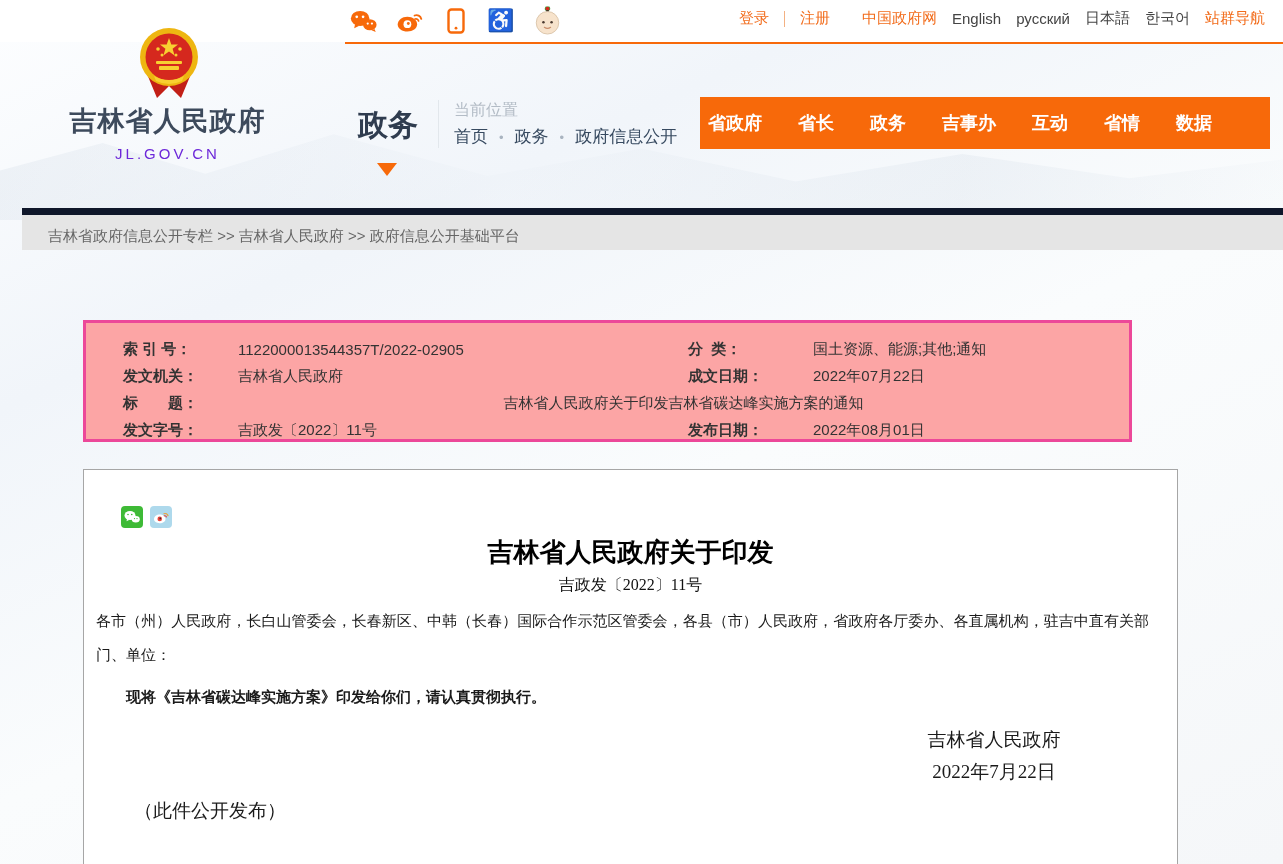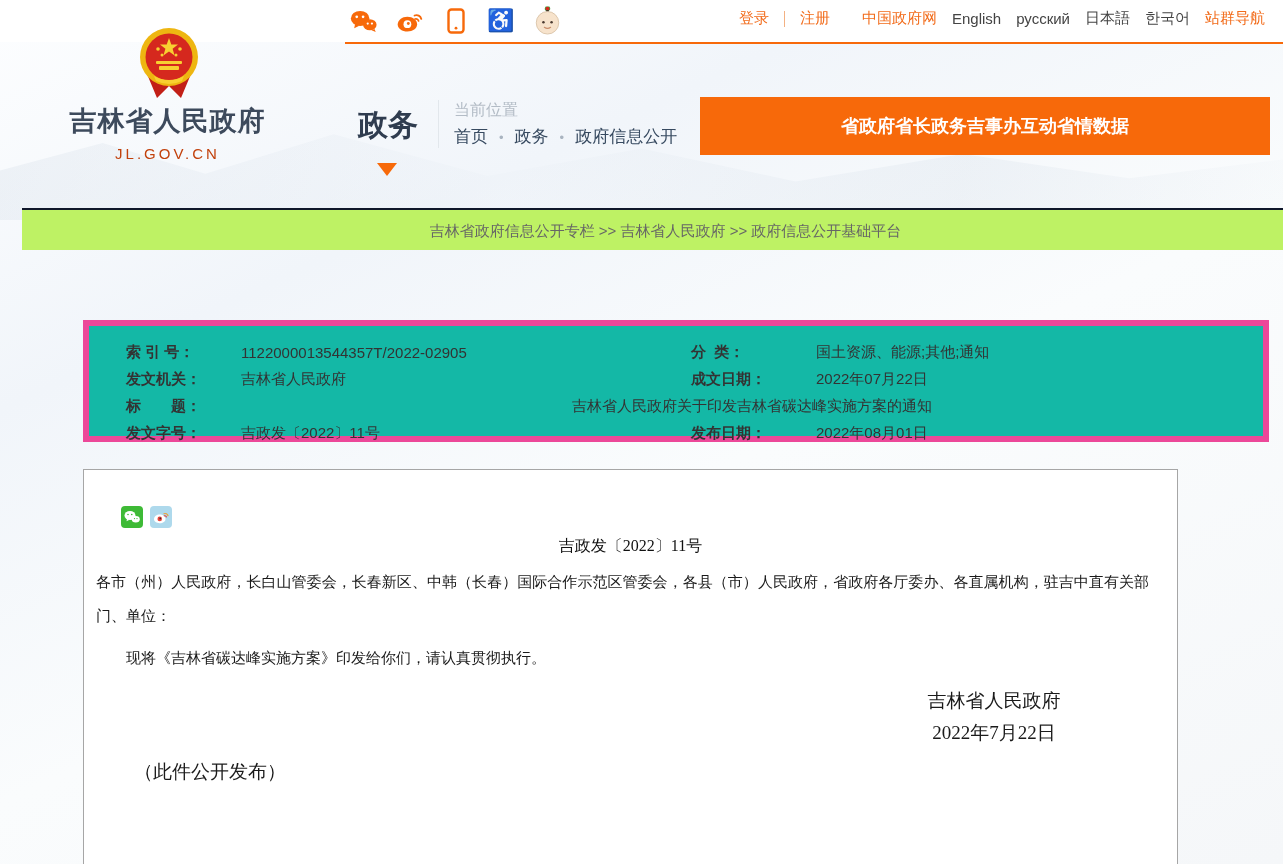--- a/index.html
+++ b/index.html
@@ -31,55 +31,55 @@
   .topbar-links{position:absolute;right:18px;top:0;height:37px;display:flex;align-items:center;font-size:15px;color:#444;}
   .topbar-links .lnk{cursor:pointer;margin-left:15px;white-space:nowrap;}
   .orange{color:var(--link-orange);}
   .tb-divider{width:1px;height:16px;background:#f3b183;margin-left:15px;}
   .gap-l{margin-left:32px !important;text-align:right;}
   
   .emblem{position:absolute;left:138px;top:26px;cursor:pointer;}
   .site-name{position:absolute;left:40px;top:103px;width:255px;text-align:center;
     font-size:27px;font-weight:bold;color:var(--site-name);letter-spacing:1px;cursor:pointer;}
   .site-domain{position:absolute;left:40px;top:145px;width:255px;text-align:center;
-    font-size:15px;color:#c2410c;letter-spacing:3px;}
+    font-size:15px;color:#6d28d9;letter-spacing:3px;}
   .section-title{position:absolute;left:358px;top:105px;font-size:30px;font-weight:bold;color:#2f3c4f;}
   .tri{position:absolute;left:377px;top:163px;width:0;height:0;
     border-left:10px solid transparent;border-right:10px solid transparent;border-top:13px solid var(--accent);}
   .vdiv{position:absolute;left:438px;top:100px;width:1px;height:48px;background:#e2e7ec;}
   .cur-loc{position:absolute;left:454px;top:100px;font-size:16px;color:#b3bcc6;}
   .crumbs{position:absolute;left:454px;top:125px;display:flex;align-items:flex-end;font-size:17px;color:#374a60;}
   .crumb{cursor:pointer;}
   .crumb + .crumb::before{content:"•";color:#a9b4c0;font-size:13px;margin:0 11px;}
   
-  .mainnav{position:absolute;left:700px;top:97px;width:570px;height:58px;background:var(--accent);
-    display:flex;align-items:center;justify-content:center;padding:0 8px;}
+  .mainnav{position:absolute;left:700px;top:97px;width:570px;height:52px;background:var(--accent);
+    display:flex;align-items:center;justify-content:flex-start;padding:0 8px;gap:36px;}
   .nav-item{color:#fff;font-size:18px;font-weight:bold;cursor:pointer;white-space:nowrap;}
   
-  .pathbar{position:absolute;left:22px;top:208px;right:0;height:42px;background:#bef264;border-top:2px solid #0f172a;text-align:center;}
+  .pathbar{position:absolute;left:22px;top:208px;right:0;height:42px;background:#e5e5e5;border-top:7px solid #0f172a;}
   .pathbar span{display:block;line-height:42px;padding-left:26px;font-size:15px;color:#666;}
   
-  .meta-box{position:absolute;left:83px;top:320px;width:1186px;height:122px;background:#14b8a6;
-    border:6px solid #ec4899;padding-top:13px;}
+  .meta-box{position:absolute;left:83px;top:320px;width:1049px;height:122px;background:#fca5a5;
+    border:3px solid #ec4899;padding-top:13px;}
   .mrow{display:flex;align-items:center;height:27px;font-size:15px;color:var(--text-dark);}
   .mlabel{font-weight:bold;white-space:pre;}
   .l1{margin-left:37px;width:115px;}
   .v1{width:450px;}
   .l2{width:125px;}
   .v2{flex:1;}
   .v-wide{flex:1;text-align:center;}
   
   .doc-box{position:absolute;left:83px;top:469px;width:1095px;height:560px;background:#fff;
     border:1px solid #a6a6a6;font-family:"Liberation Serif",serif;color:#1a1a1a;}
   .share-row{margin:36px 0 0 37px;display:flex;gap:7px;}
   .share-icon{width:22px;height:22px;border-radius:4px;cursor:pointer;display:flex;align-items:center;justify-content:center;}
   .doc-title{margin-top:7px;text-align:center;font-size:26px;font-weight:bold;line-height:36px;color:#000;}
   .doc-number{margin-top:3px;text-align:center;font-size:16px;color:#111;line-height:22px;}
   .doc-para{margin:8px 28px 0 12px;font-size:15px;line-height:34px;text-align:justify;}
-  .indent{text-indent:2em;}
+  .indent{text-indent:2em;font-weight:bold;}
   .sig{margin:10px 58px 0 auto;width:250px;text-align:center;font-size:19px;line-height:32px;}
   .footnote{margin:6px 0 0 50px;font-size:19px;line-height:34px;}
 </style>
 </head>
 <body>
 
 <div class="mountains"></div>
 
 <div class="topbar">
   <div class="topbar-icons">
@@ -221,20 +221,21 @@
       <svg width="16" height="14" viewBox="0 0 32 27">
         <path d="M13.5 8.5c-6.3 0-11.5 4.2-11.5 9.2s5.2 8.3 11.5 8.3 11.5-3.6 11.5-8.6-5.2-8.9-11.5-8.9z" fill="#fff"></path>
         <circle cx="13.5" cy="17.3" r="4.6" fill="#e8463c"></circle>
         <circle cx="14.6" cy="16.4" r="1.7" fill="#2b2b2b"></circle>
         <path d="M22 7 c3.5-1.5 7 .5 8 4" stroke="#e8a33c" stroke-width="2.4" fill="none" stroke-linecap="round"></path>
         <path d="M22.5 11.2 c2-.8 3.8.3 4.3 2.3" stroke="#e8463c" stroke-width="2.2" fill="none" stroke-linecap="round"></path>
       </svg>
     </span>
   </div>
   <div class="doc-title">
+    <div>吉林省人民政府关于印发</div>
   </div>
   <div class="doc-number">吉政发〔2022〕11号</div>
   <p class="doc-para">各市（州）人民政府，长白山管委会，长春新区、中韩（长春）国际合作示范区管委会，各县（市）人民政府，省政府各厅委办、各直属机构，驻吉中直有关部门、单位：</p>
   <p class="doc-para indent">现将《吉林省碳达峰实施方案》印发给你们，请认真贯彻执行。</p>
   <div class="sig">
     <div>吉林省人民政府</div>
     <div>2022年7月22日</div>
   </div>
   <div class="footnote">（此件公开发布）</div>
 </div>

